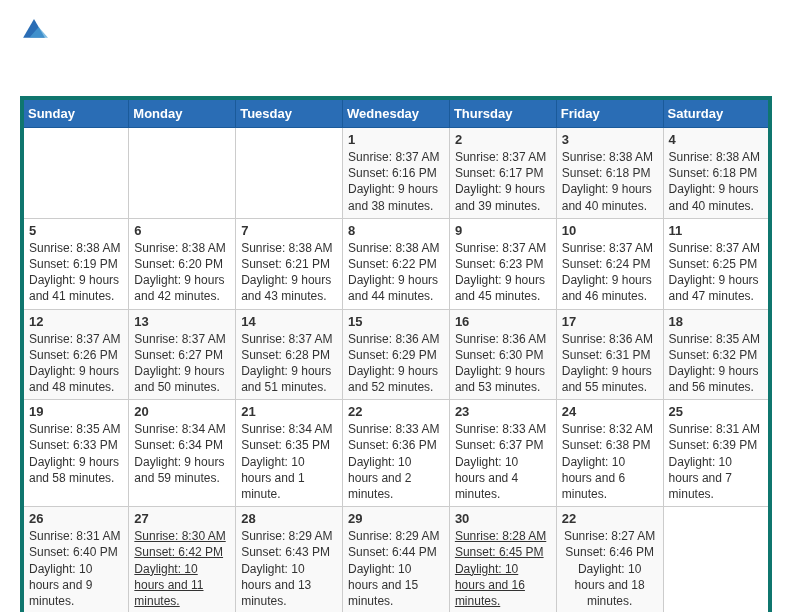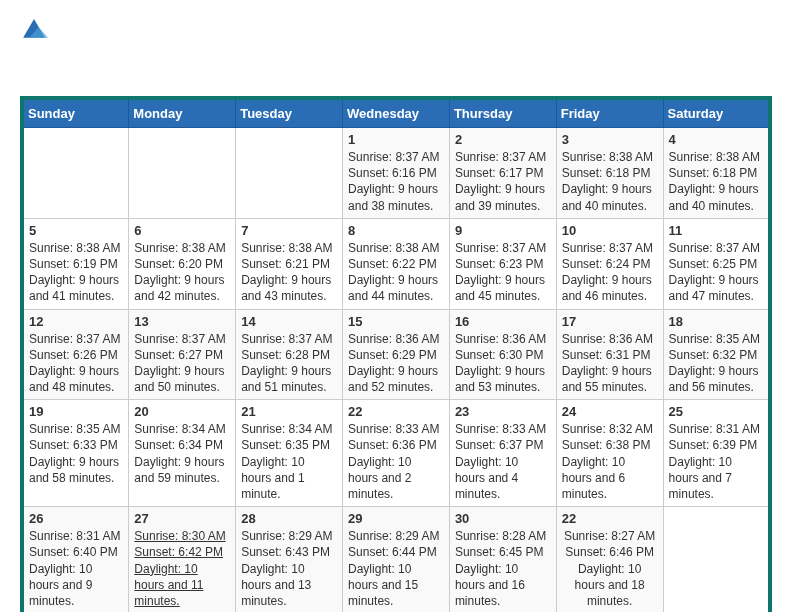--- a/index.html
+++ b/index.html
@@ -314,21 +314,21 @@
 Daylight: 10 hours and 13 minutes.</div>
           </td>
           <td>
             <span class="day-number">29</span>
             <div class="day-info" style="white-space: pre-line;">Sunrise: 8:29 AM
 Sunset: 6:44 PM
 Daylight: 10 hours and 15 minutes.</div>
           </td>
           <td>
             <span class="day-number">30</span>
-            <div class="day-info" style="white-space: pre-line;">Sunrise: 8:28 AM
+            <div class="day-info" style="white-space: pre-line; text-decoration: underline;">Sunrise: 8:28 AM
 Sunset: 6:45 PM
 Daylight: 10 hours and 16 minutes.</div>
           </td>
           <td>
             <span class="day-number">22</span>
             <div class="day-info" style="white-space: pre-line; text-align: center;">Sunrise: 8:27 AM
 Sunset: 6:46 PM
 Daylight: 10 hours and 18 minutes.</div>
           </td>
           <td class="empty"></td>

